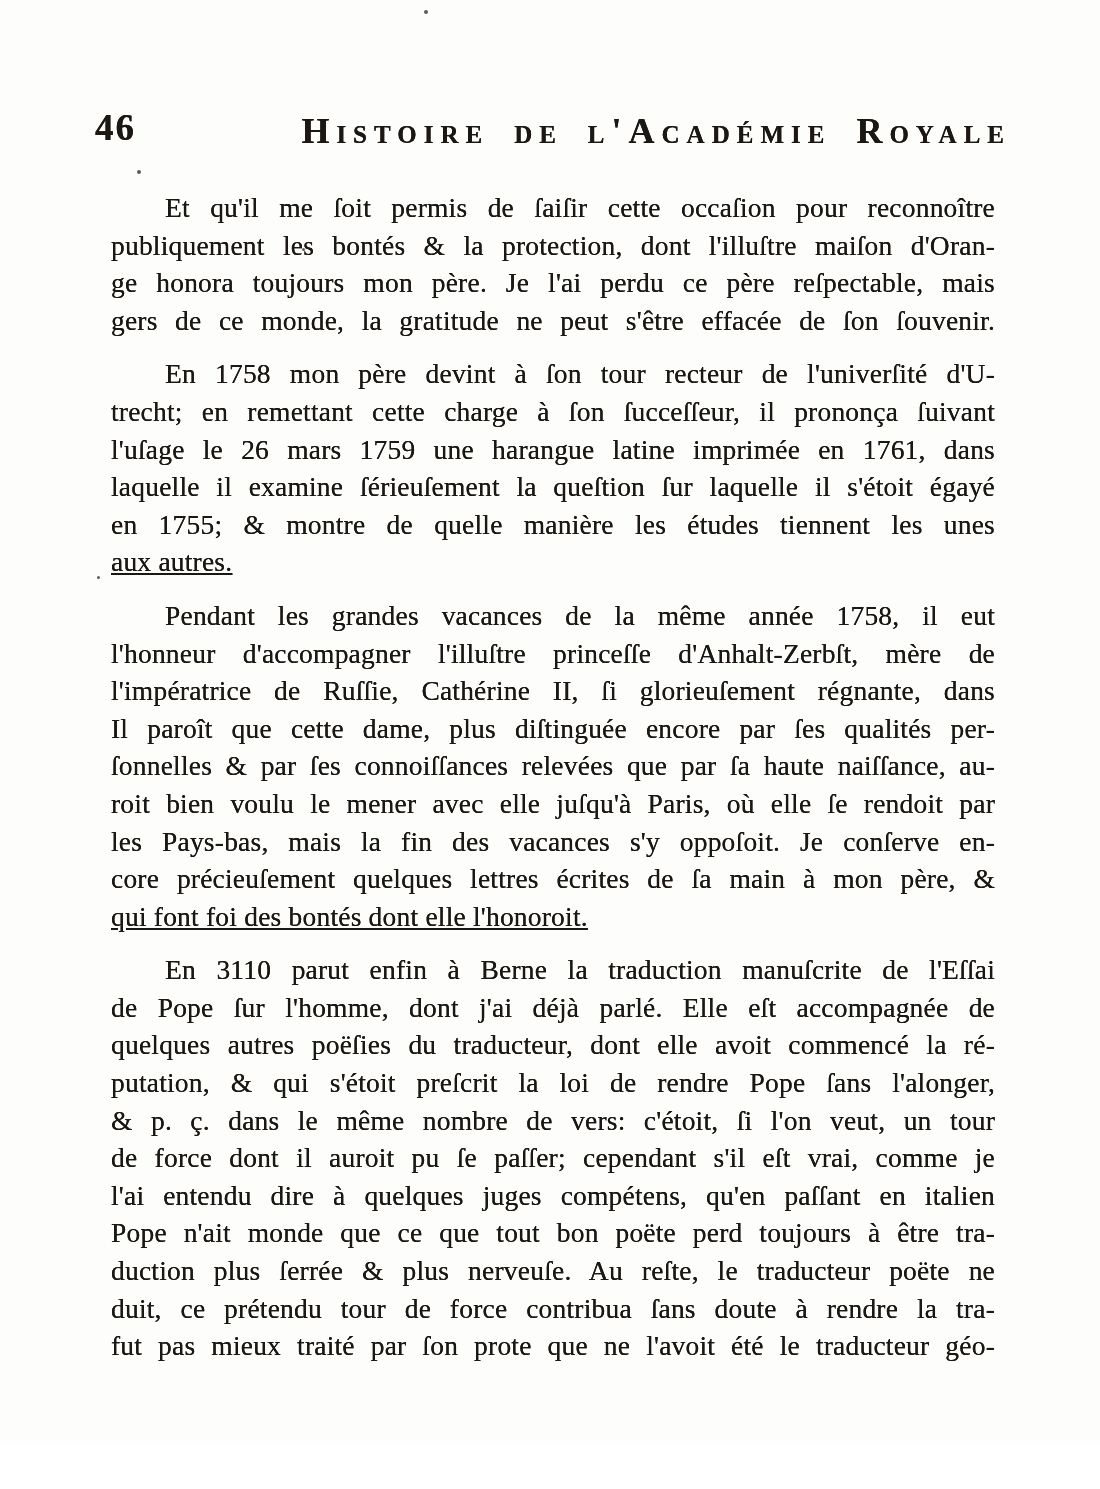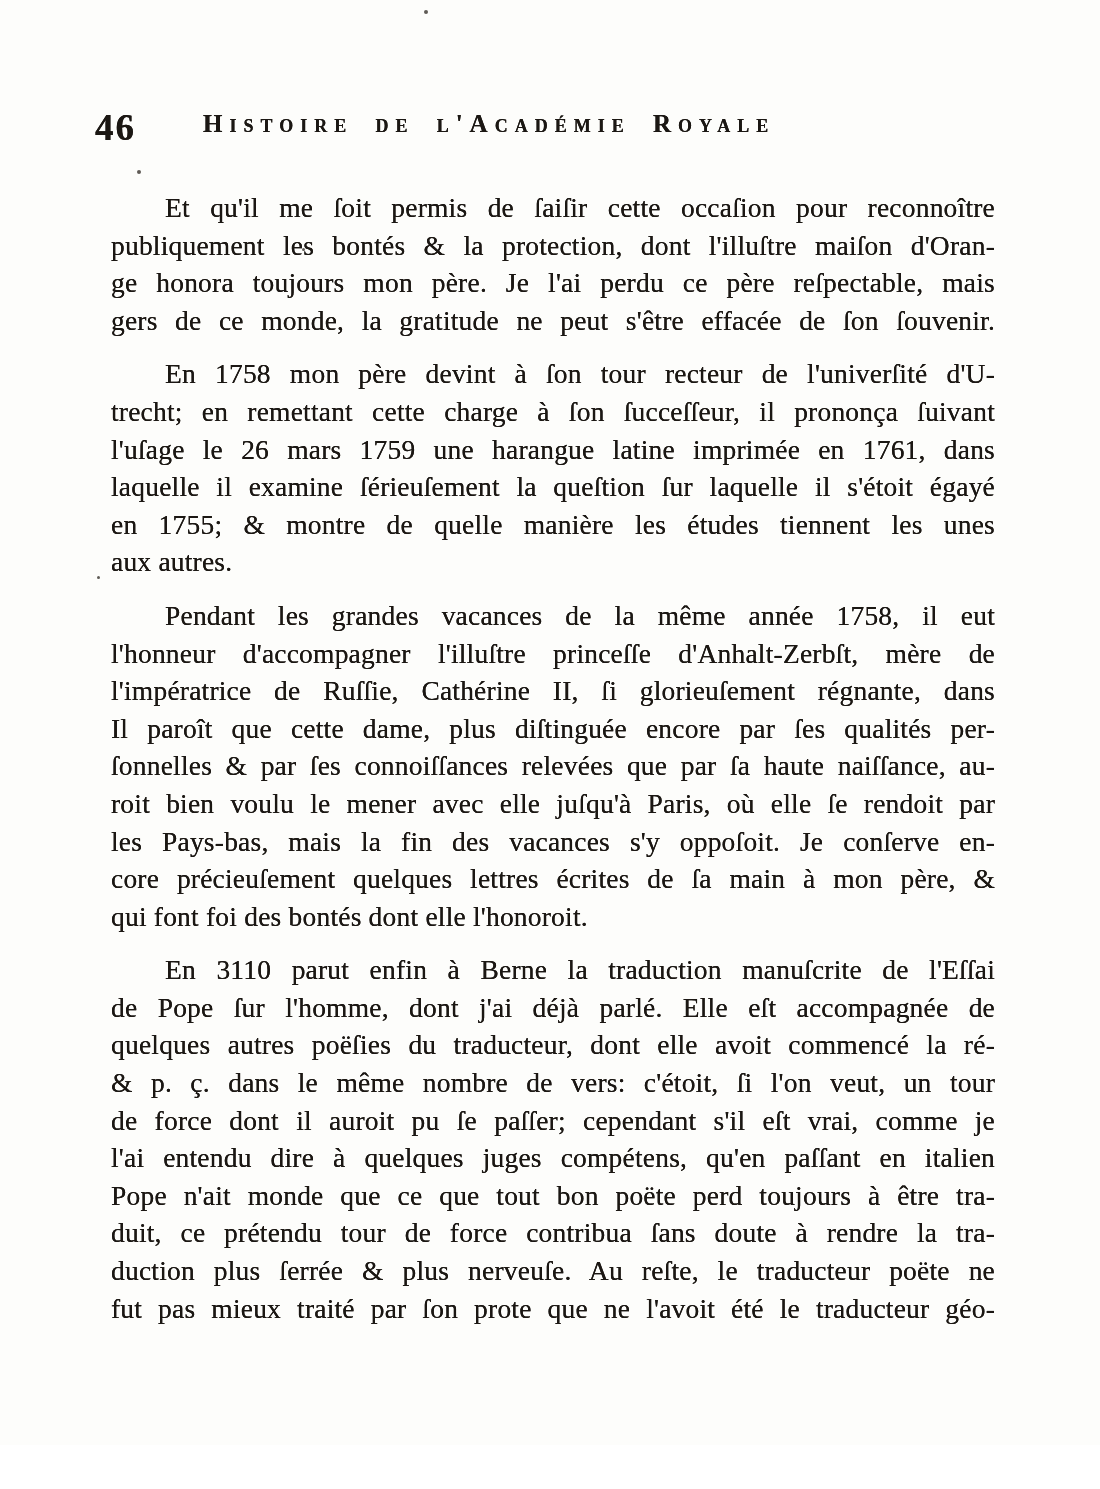--- a/index.html
+++ b/index.html
@@ -30,23 +30,23 @@
     font-size: 37px;
     font-weight: bold;
     letter-spacing: 2px;
     text-shadow: 0 0 0.6px currentColor;
   }
   .title {
     position: absolute;
     left: 108px;
     right: 0;
     top: 6px;
-    text-align: left;
+    text-align: right;
     font-variant: small-caps;
-    font-size: 25px;
+    font-size: 36px;
     font-weight: 600;
     letter-spacing: 7px;
     word-spacing: 9px;
     white-space: nowrap;
     text-shadow: 0 0 0.5px currentColor;
   }
 
   
   .bodytext {
     position: absolute;
@@ -57,21 +57,21 @@
     line-height: 37.6px;
     letter-spacing: 0.2px;
     text-shadow: 0 0 0.45px currentColor;
   }
   .para { margin: 16px; }
   .para .line:first-child { text-indent: 54px; }
   .line {
     text-align: justify;
     text-align-last: justify;
   }
-  .line.short-last { text-align-last: left; }
+  .line.short-last { text-align-last: left; text-decoration: underline; }
 
   
   .speck {
     position: absolute;
     background: #2a241e;
     border-radius: 50%;
     opacity: 0.75;
   }
 </style>
 </head>
@@ -107,26 +107,27 @@
         <div class="line">ſonnelles &amp; par ſes connoiſſances relevées que par ſa haute naiſſance, au-</div>
         <div class="line">roit bien voulu le mener avec elle juſqu'à Paris, où elle ſe rendoit par</div>
         <div class="line">les Pays-bas, mais la fin des vacances s'y oppoſoit. Je conſerve en-</div>
         <div class="line">core précieuſement quelques lettres écrites de ſa main à mon père, &amp;</div>
         <div class="line short-last">qui font foi des bontés dont elle l'honoroit.</div>
       </div>
       <div class="para">
         <div class="line">En 3110 parut enfin à Berne la traduction manuſcrite de l'Eſſai</div>
         <div class="line">de Pope ſur l'homme, dont j'ai déjà parlé. Elle eſt accompagnée de</div>
         <div class="line">quelques autres poëſies du traducteur, dont elle avoit commencé la ré-</div>
+        <div class="line">putation, &amp; qui s'étoit preſcrit la loi de rendre Pope ſans l'alonger,</div>
         <div class="line">&amp; p. ç. dans le même nombre de vers: c'étoit, ſi l'on veut, un tour</div>
         <div class="line">de force dont il auroit pu ſe paſſer; cependant s'il eſt vrai, comme je</div>
         <div class="line">l'ai entendu dire à quelques juges compétens, qu'en paſſant en italien</div>
         <div class="line">Pope n'ait monde que ce que tout bon poëte perd toujours à être tra-</div>
+        <div class="line">duction plus ſerrée &amp; plus nerveuſe. Au reſte, le traducteur poëte ne</div>
         <div class="line">duit, ce prétendu tour de force contribua ſans doute à rendre la tra-</div>
-        <div class="line">duction plus ſerrée &amp; plus nerveuſe. Au reſte, le traducteur poëte ne</div>
         <div class="line">fut pas mieux traité par ſon prote que ne l'avoit été le traducteur géo-</div>
       </div>
     </div>
 
 <div class="speck" style="left: 137px; top: 170px; width: 4px; height: 4px;"></div>
     <div class="speck" style="left: 424px; top: 10px; width: 4px; height: 4px;"></div>
     <div class="speck" style="left: 302px; top: 248px; width: 3px; height: 3px;"></div>
     <div class="speck" style="left: 97px; top: 576px; width: 3px; height: 3px;"></div>
   </div>
 

